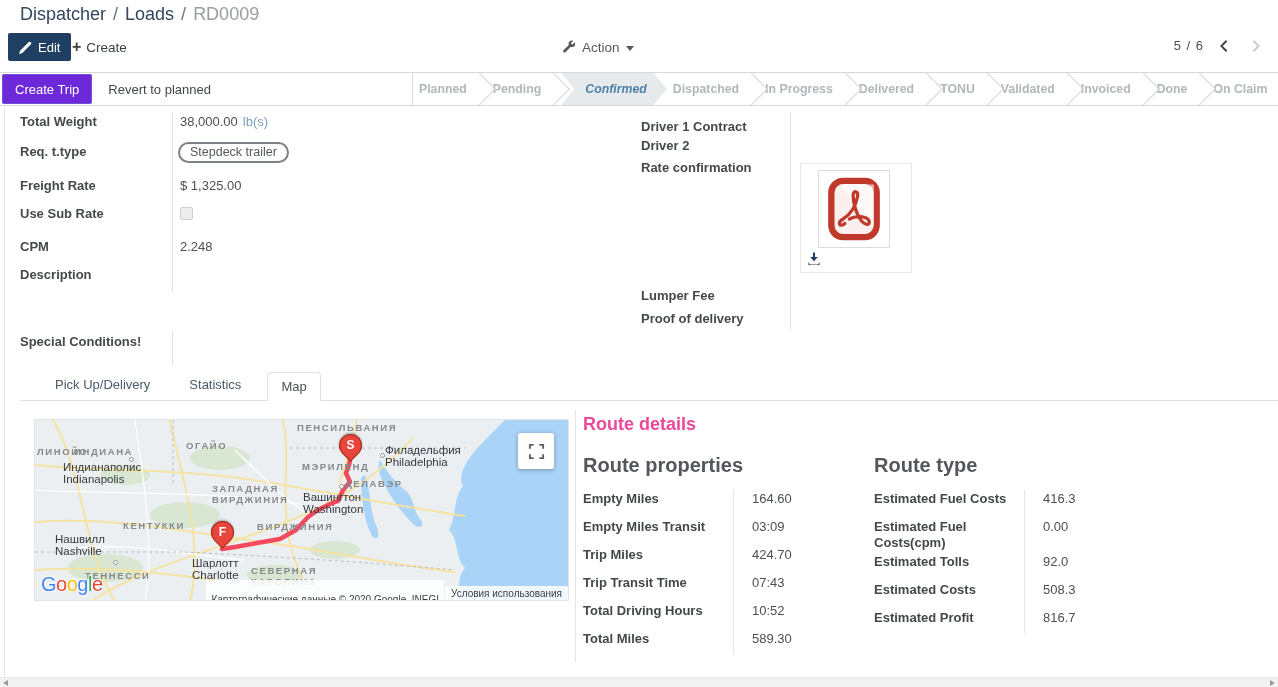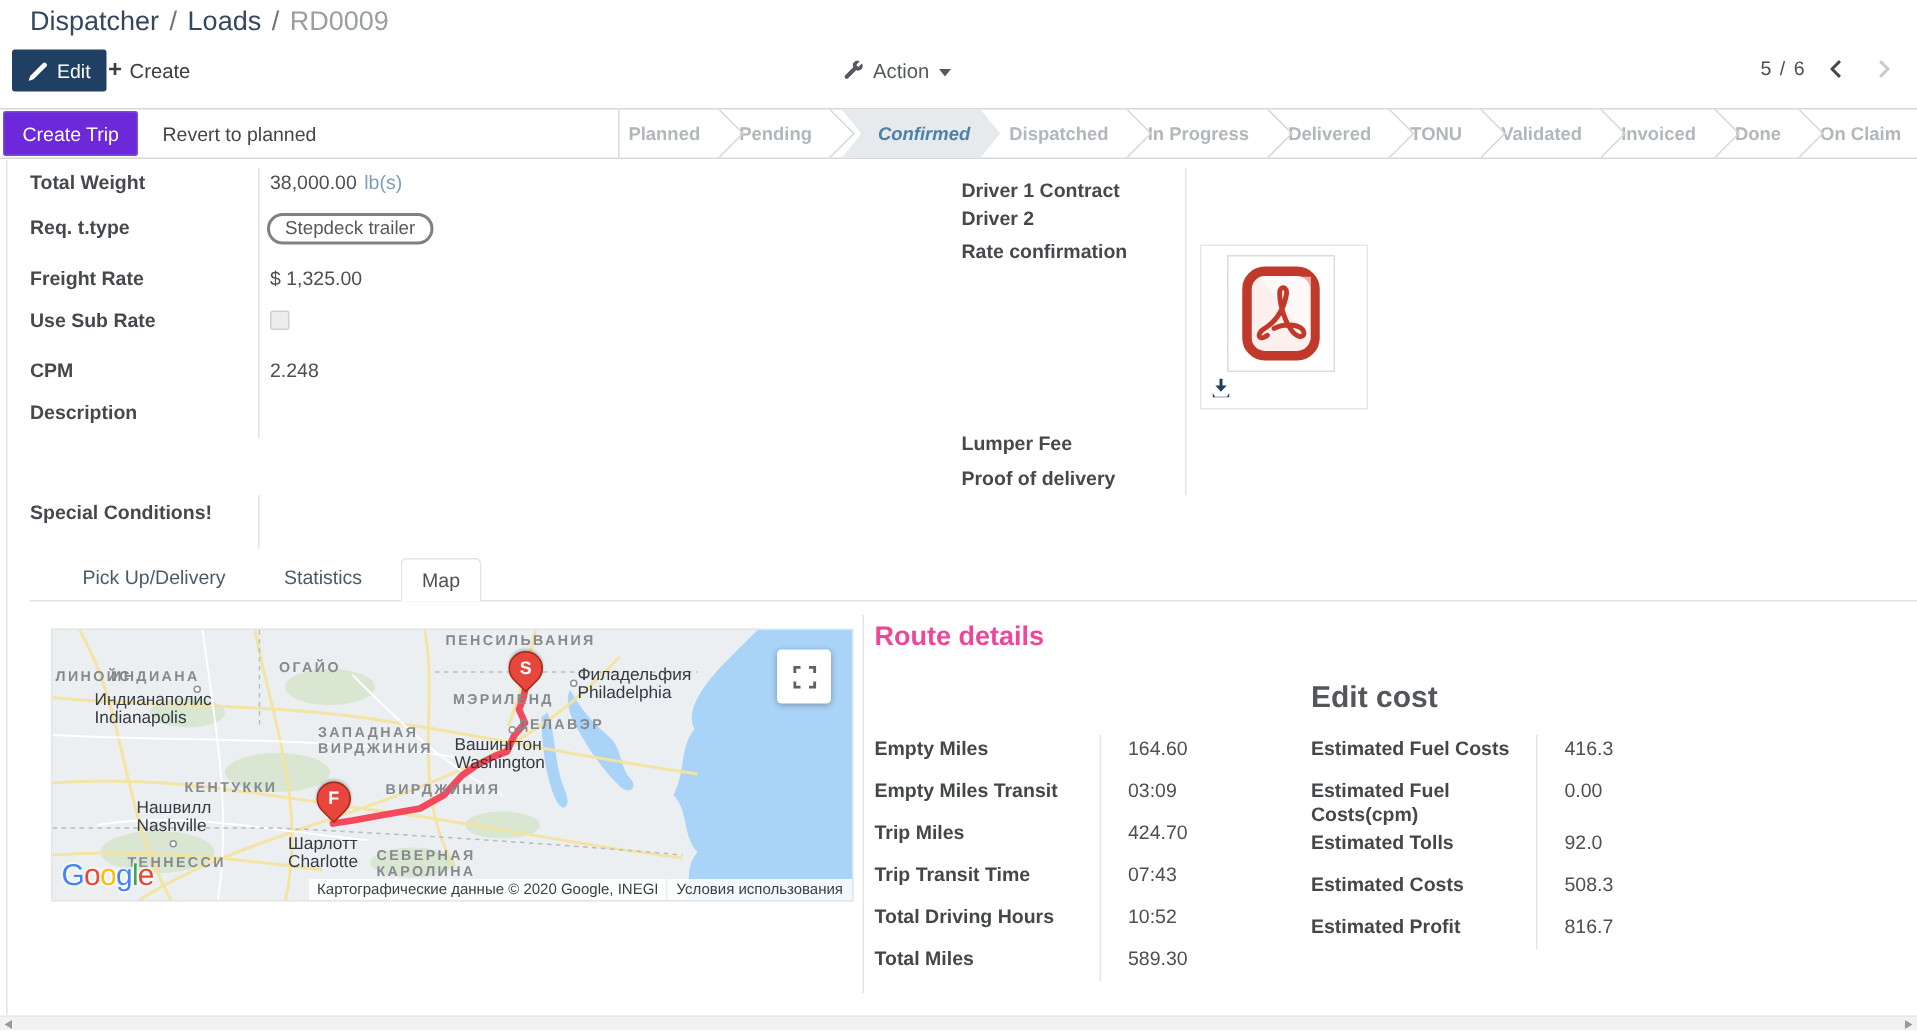--- a/index.html
+++ b/index.html
@@ -105,21 +105,21 @@
     border-radius:50%; }
   .pin { position:absolute; width:23px; height:23px; background:#e8453c; border:1px solid #a52714;
     border-radius:50% 50% 50% 0; transform:rotate(-45deg); box-shadow:1px -1px 2px rgba(0,0,0,.25); }
   .pin span { display:block; transform:rotate(45deg); color:#fff; font-weight:700; font-size:12px;
     text-align:center; line-height:21px; }
   .fsbtn { position:absolute; right:14px; top:13px; width:36px; height:36px; background:#fff;
     border:none; border-radius:3px; box-shadow:0 1px 4px rgba(0,0,0,.3); cursor:pointer;
     display:flex; align-items:center; justify-content:center; }
   .attrbar { position:absolute; right:0; bottom:0; left:145px; height:14px; display:flex;
     justify-content:flex-end; align-items:center; font-size:10px; color:#3c4043; }
-  .attrbar .attr { background:rgba(255,255,255,.85); padding:1px 5px; height:14px; line-height:13px; }
+  .attrbar .attr { background:rgba(255,255,255,.85); padding:13px 5px; height:14px; line-height:13px; }
   .attrbar .terms { background:rgba(255,255,255,.85); padding:1px 6px; margin-left:1px; height:14px;
     line-height:13px; cursor:pointer; }
   .glogo { position:absolute; left:6px; bottom:4px; font-size:20px; font-weight:500; letter-spacing:-.5px;
     text-shadow:0 0 2px #fff,0 0 2px #fff,0 0 3px #fff; }
 
   
   .details { position:absolute; left:575px; top:410px; width:700px; height:252px;
     border-left:1px solid #e3e5e8; }
   .rd-title { position:absolute; left:7px; top:4px; font-size:18px; font-weight:700; color:#ec4899; }
   .rd-sub { position:absolute; top:44px; font-size:20px; font-weight:700; color:#53575c; }
@@ -376,21 +376,21 @@
         </div>
         <div class="mlabel region" style="left: 216px; top: 145px;">
           <div class="l1">СЕВЕРНАЯ</div>
           <div class="l2">КАРОЛИНА</div>
         </div>
         <div class="mlabel city" style="left: 28px; top: 41px;">
           <div class="l1">Индианаполис</div>
           <div class="l2">Indianapolis</div>
         </div>
         <div class="mdot" style="left: 94px; top: 37px;"></div>
-        <div class="mlabel city" style="left: 20px; top: 113px; margin-left: 36px;">
+        <div class="mlabel city" style="left: 20px; top: 113px;">
           <div class="l1">Нашвилл</div>
           <div class="l2">Nashville</div>
         </div>
         <div class="mdot" style="left: 78px; top: 140px;"></div>
         <div class="mlabel city" style="left: 157px; top: 137px;">
           <div class="l1">Шарлотт</div>
           <div class="l2">Charlotte</div>
         </div>
         <div class="mlabel city" style="left: 268px; top: 71px;">
           <div class="l1">Вашингтон</div>
@@ -416,21 +416,22 @@
     </button>
     <div class="glogo"><span style="color: rgb(66, 133, 244);">G</span><span style="color: rgb(234, 67, 53);">o</span><span style="color: rgb(251, 188, 5);">o</span><span style="color: rgb(66, 133, 244);">g</span><span style="color: rgb(52, 168, 83);">l</span><span style="color: rgb(234, 67, 53);">e</span></div>
     <div class="attrbar">
       <span class="attr">Картографические данные © 2020 Google, INEGI</span>
       <span class="terms">Условия использования</span>
     </div>
   </div>
 
   <div class="details">
     <div class="rd-title">Route details</div>
-    <div class="rd-sub sub-cost">Edit cost</div>
+    <div class="rd-sub sub-props">Route properties</div>
+    <div class="rd-sub sub-cost">Route type</div>
     <div class="rtable t-props">
         <div class="colline"></div>
         <div class="trow">
           <div class="tlabel">Empty Miles</div>
           <div class="tval">164.60</div>
         </div>
         <div class="trow">
           <div class="tlabel">Empty Miles Transit</div>
           <div class="tval">03:09</div>
         </div>

